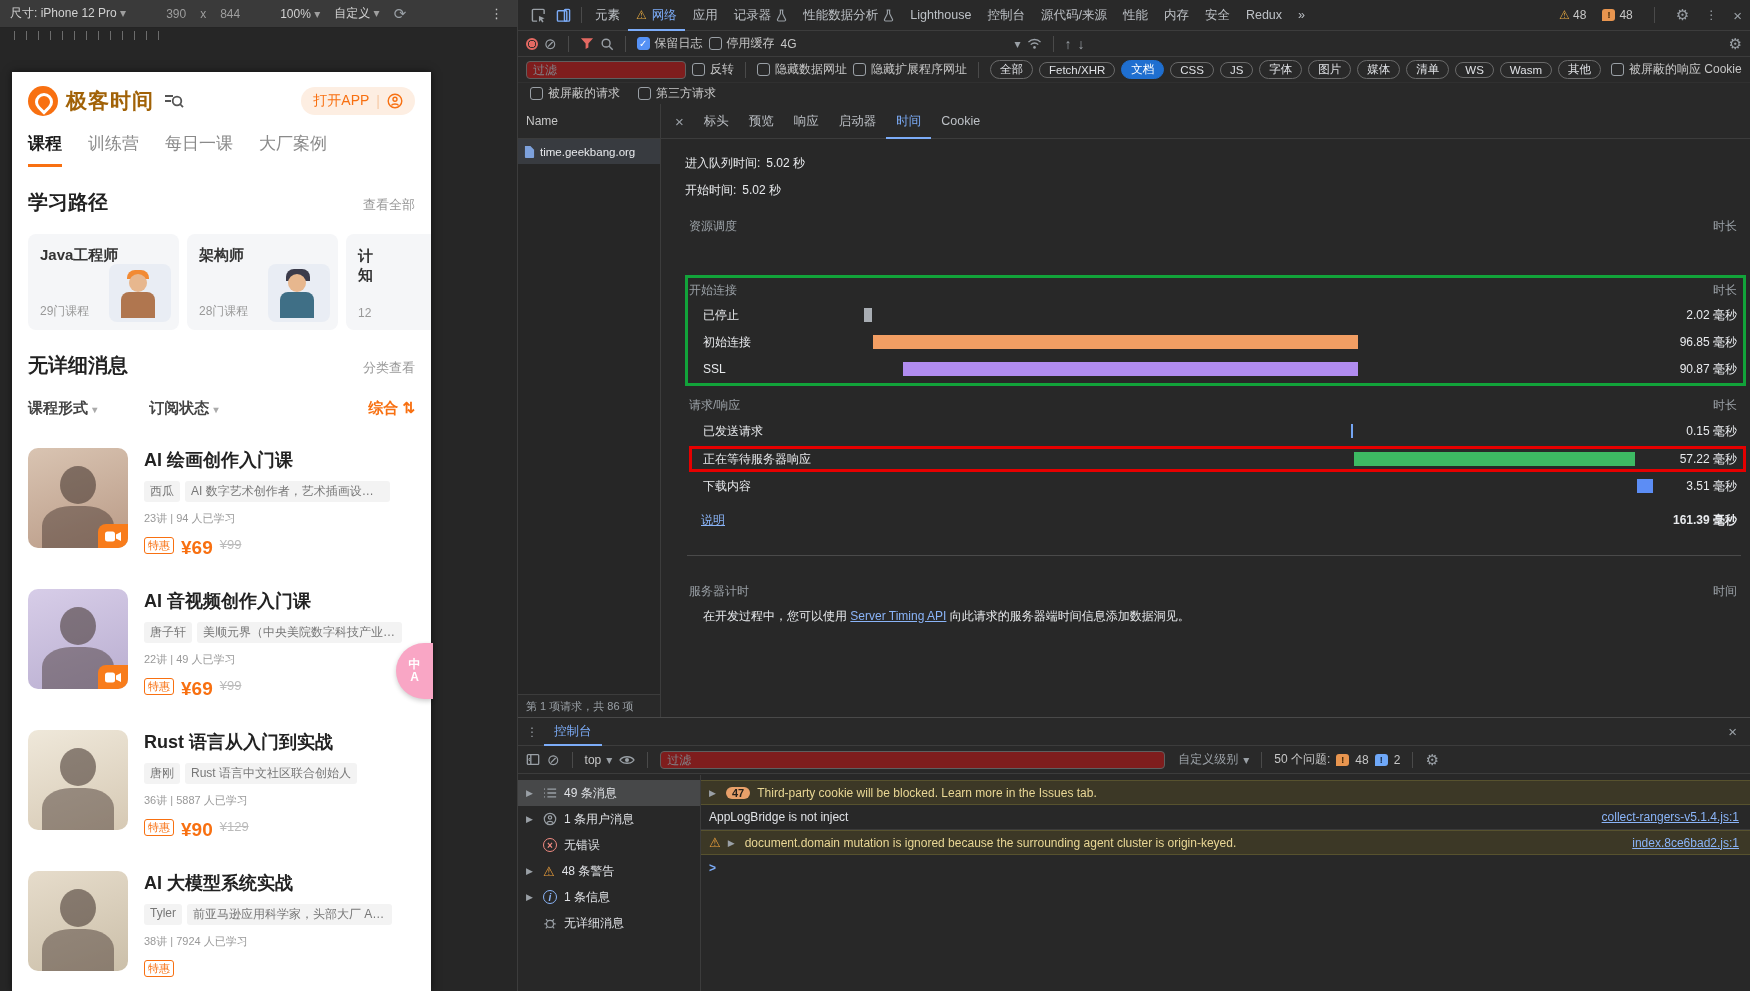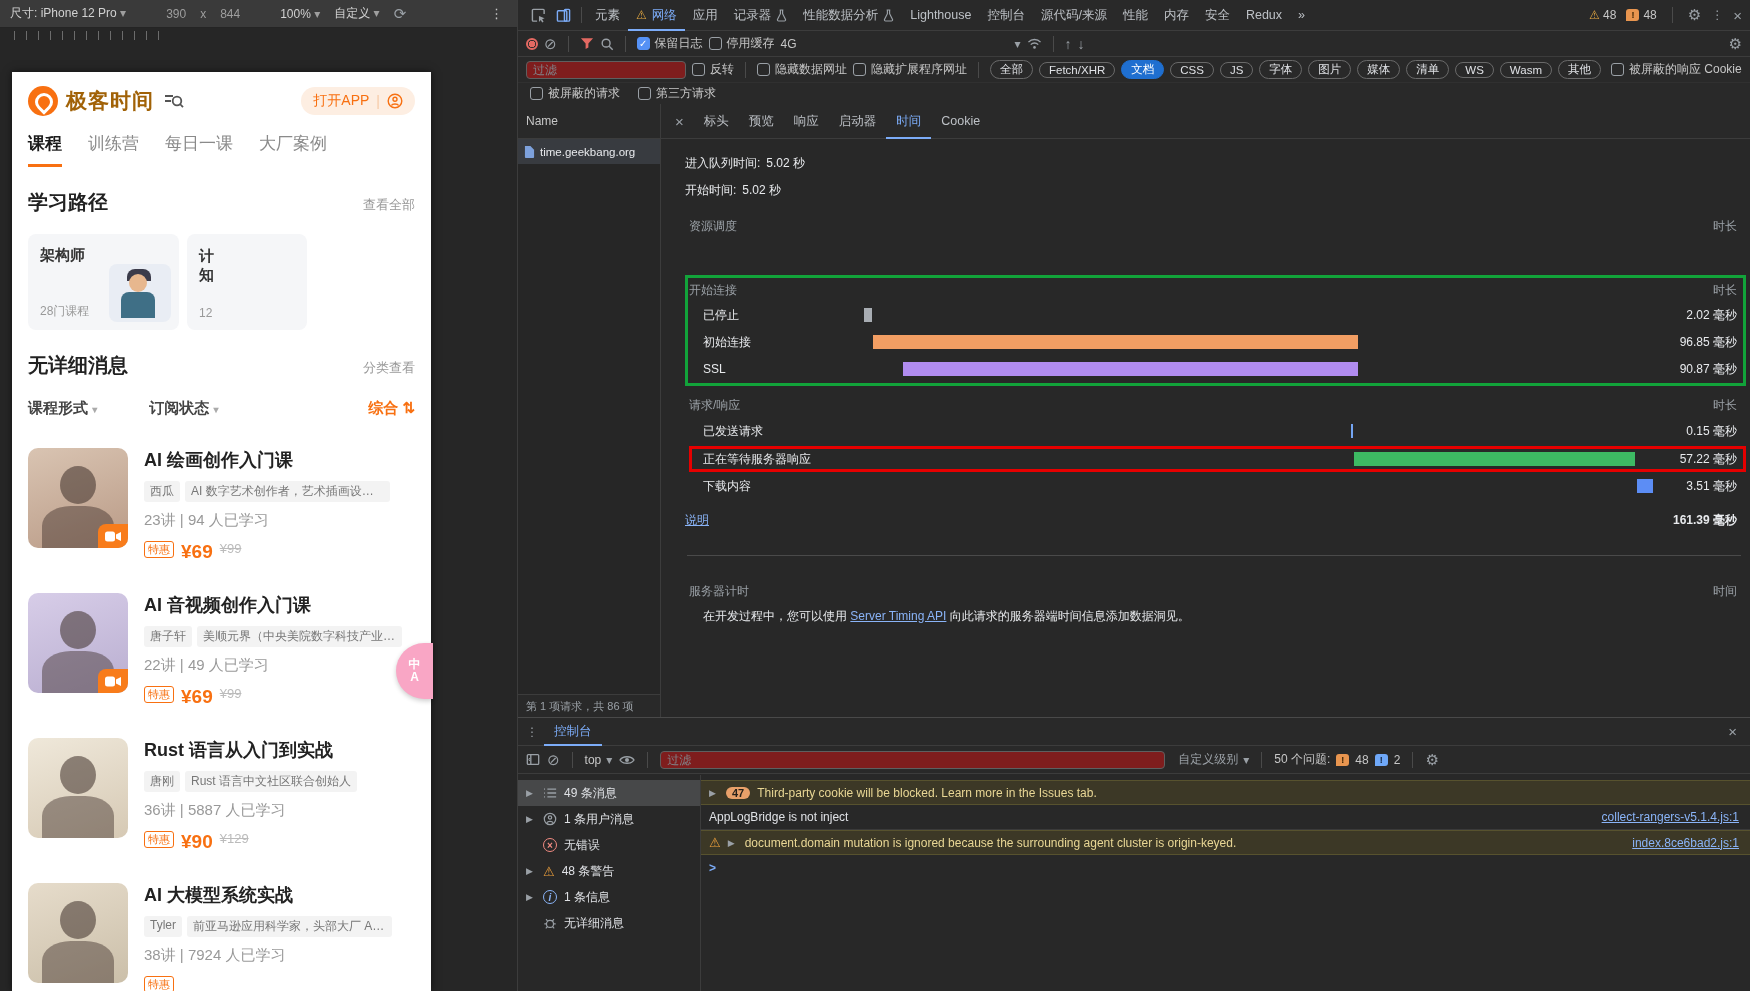--- a/index.html
+++ b/index.html
@@ -52,39 +52,39 @@
   .av3 { background:linear-gradient(160deg,#efe8da,#d6c9b4); } .av4 { background:linear-gradient(160deg,#e6dccb,#cbbfa9); }
   .avatar .p-head { position:absolute; left:32px; top:18px; width:36px; height:38px; border-radius:50%; background:rgba(60,45,40,.55); }
   .avatar .p-body { position:absolute; left:14px; top:58px; width:72px; height:50px; border-radius:40% 40% 0 0; background:rgba(60,45,40,.45); }
   .cam-badge { position:absolute; right:0; bottom:0; width:30px; height:24px; background:#f87c1b; border-radius:8px 0 6px 0;
     display:flex; align-items:center; justify-content:center; }
   .course-info { margin-left:16px; min-width:0; }
   .course-title { font-size:18px; font-weight:bold; color:#222; }
   .author-row { display:flex; gap:5px; margin-top:9px; min-width:0; }
   .author-pill { background:#f3f3f3; color:#777; font-size:12px; border-radius:3px; padding:2px 6px; white-space:nowrap; }
   .author-pill.desc { overflow:hidden; text-overflow:ellipsis; max-width:205px; }
-  .course-meta { margin-top:9px; font-size:15px; color:#999; }
+  .course-meta { margin-top:9px; font-size:11px; color:#999; }
   .price-row { display:flex; align-items:flex-start; margin-top:11px; gap:7px; }
   .promo-badge { border:1px solid #f87011; color:#f87011; font-size:11px; border-radius:3px; padding:0 3px; }
   .price { color:#f87011; font-size:19px; font-weight:bold; }
   .old-price { color:#bbb; font-size:13px; text-decoration:line-through; }
   .translate-fab { position:absolute; left:396px; top:643px; width:37px; height:56px; background:#f9a6c5;
     border-radius:28px 0 0 28px; color:#fff; font-size:12px; font-weight:bold; display:flex; flex-direction:column;
     align-items:center; justify-content:center; line-height:13px; box-shadow:0 2px 5px rgba(0,0,0,.2); }
 
   
   .devtools { position:absolute; left:517px; top:0; width:1233px; height:991px; background:#282828; color:#c7c7c7;
     font-size:12px; border-left:1px solid #3c3c3c; }
   .icon { display:inline-flex; align-items:center; justify-content:center; color:#9aa0a6; }
   .vsep { width:1px; height:16px; background:#4a4a4a; margin:0 5px; flex:0 0 auto; }
   .dt-tabbar { height:31px; display:flex; align-items:center; padding:0 8px; border-bottom:1px solid #3c3c3c; background:#292929; }
   .dt-tab { padding:7px 8px 5px 8px; color:#bdc1c6; font-size:12.5px; display:flex; align-items:center; gap:5px; border-bottom:2px solid transparent; white-space:nowrap; }
   .dt-tab.active { color:#7cacf8; border-bottom-color:#7cacf8; }
   .warn-glyph { color:#e8ab42; font-size:12px; }
-  .tb-right { margin-left:auto; display:flex; align-items:center; gap:10px;text-align:center; }
+  .tb-right { margin-left:auto; display:flex; align-items:center; gap:16px;text-align:center; }
   .issue-badge { width:13px; height:12px; border-radius:3px 3px 3px 0; display:inline-flex; align-items:center; justify-content:center;
     font-size:9px; font-weight:bold; color:#3a2200; }
   .net-toolbar { height:26px; display:flex; align-items:center; padding:0 8px; border-bottom:1px solid #3c3c3c; background:#292929; gap:6px; }
   .rec-btn { width:12px; height:12px; border-radius:50%; border:2px solid #e46962; background:radial-gradient(circle,#e46962 52%,transparent 56%); }
   .chk { display:flex; align-items:center; gap:5px; white-space:nowrap; color:#c7c7c7; }
   .box { width:13px; height:13px; border-radius:3px; border:1.5px solid #9aa0a6; display:inline-flex; align-items:center; justify-content:center; }
   .box.checked { background:#5591f5; border-color:#5591f5; color:#fff; font-size:10px; }
   .net-filter1 { height:26px; display:flex; align-items:center; padding:0 8px; gap:6px; border-bottom:1px solid #303030; background:#292929; }
   .net-filter2 { height:22px; display:flex; align-items:center; padding:0 12px; gap:18px; border-bottom:1px solid #3c3c3c; background:#292929; }
   .filter-input { background:#7f1d1d; border:1px solid #5f5f5f; border-radius:4px; height:18px; width:160px;
@@ -180,20 +180,29 @@
         <span class="nav-item">大厂案例</span>
       </div>
     </div>
 
     <div class="section-head">
       <span class="section-title">学习路径</span>
       <span class="section-link">查看全部</span>
     </div>
     <div class="path-cards">
       <div class="path-card">
+        <div class="pc-title">Java工程师</div>
+        <div class="pc-count">29门课程</div>
+        <div class="illus">
+            <div class="cap"></div>
+            <div class="head"></div>
+            <div class="body"></div>
+          </div>
+      </div>
+      <div class="path-card">
         <div class="pc-title">架构师</div>
         <div class="pc-count">28门课程</div>
         <div class="illus f">
             <div class="cap"></div>
             <div class="head"></div>
             <div class="body"></div>
           </div>
       </div>
       <div class="path-card" style="flex:0 0 120px;">
         <div class="pc-title" style="width:30px; line-height:19px;">计 知</div>
@@ -542,21 +551,21 @@
           <span class="bar" style="left:693px;width:281px;background:#3dba63;"></span>
           <span class="val">57.22 毫秒</span>
         </div>
         <div class="trow" style="top:334px;">
           <span class="lbl">下载内容</span>
           <span class="bar" style="left:976px;width:16px;background:#5c8df5;"></span>
           <span class="val">3.51 毫秒</span>
         </div>
 
         <div class="trow" style="top:368px;">
-          <span class="link" style="margin-left:24px;">说明</span>
+          <span class="link" style="margin-left:40px;">说明</span>
           <span class="val total">161.39 毫秒</span>
         </div>
 
         <div class="divider-h" style="top:415px;"></div>
 
         <div class="trow" style="top:439px;">
           <span class="hdr-lbl">服务器计时</span>
             <span class="val dim">时间</span>
         </div>
         <div class="trow" style="top:464px;">

